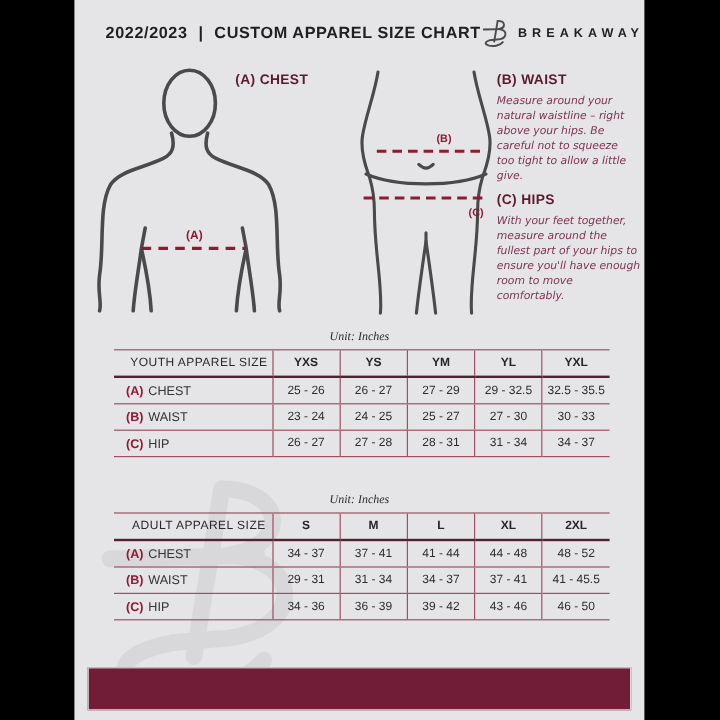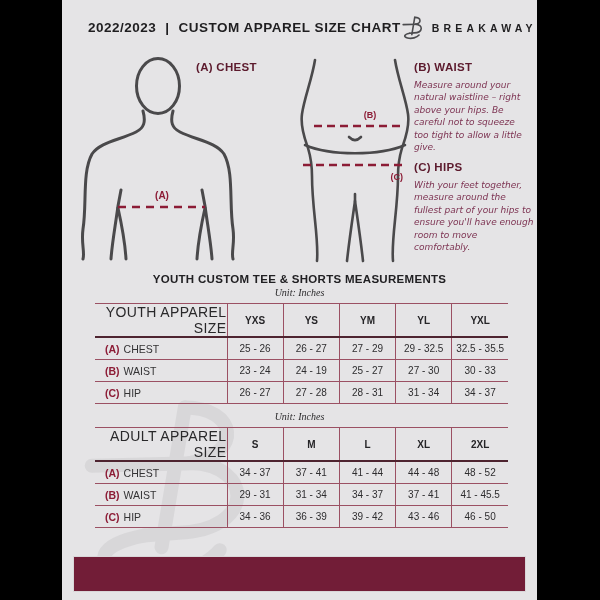--- a/index.html
+++ b/index.html
@@ -33,21 +33,21 @@
   .section-adult{top:409px;}
   .tbl-title{font-size:11.5px;font-weight:bold;letter-spacing:.3px;color:#212023;}
   .tbl-unit{font-size:10px;font-style:italic;color:#2b2a2c;margin-top:2px;
             font-family:Liberation Serif, serif;}
   table{border-collapse:collapse;width:413px;margin:5px 0 0 33px;table-layout:fixed;}
   col.c-label{width:132px;}
   col.c-size{width:56.2px;}
   th,td{height:21px;padding:0;font-weight:normal;border-top:1px solid #9b5063;border-bottom:1px solid #9b5063;}
   th+th,td+td{border-left:1px solid #9b5063;}
   thead th{border-bottom:2px solid #4e2430;}
-  .cell-rowhead{text-align:right;padding-left:10px;font-size:14px;letter-spacing:.4px;color:#29282a;margin-top:46px;}
+  .cell-rowhead{text-align:center;padding-left:10px;font-size:10px;letter-spacing:.4px;color:#29282a;margin-top:46px;}
   .size-head{font-size:10px;font-weight:bold;color:#26252("7");color:#262528;}
   .val{font-size:10px;color:#2e2d2f;}
   .row-label{text-align:left;padding-left:10px;font-size:10.5px;color:#343335;}
   .row-prefix{font-weight:bold;color:#8c1c36;margin-right:4px;}
 
   
   .footer-bar{position:absolute;left:11px;top:556px;width:451px;height:34px;
               background:#721d37;border:1px solid #d9d6d8;}
 
   
@@ -129,21 +129,20 @@
         <h3>(B) WAIST</h3>
         <p>Measure around your natural waistline – right above your hips. Be careful not to squeeze too tight to allow a little give.</p>
       </div>
       <div class="guide guide-hips">
         <h3>(C) HIPS</h3>
         <p>With your feet together, measure around the fullest part of your hips to ensure you'll have enough room to move comfortably.</p>
       </div>
     </div>
 
     <div class="section section-youth">
-      <div class="tbl-title">YOUTH CUSTOM TEE &amp; SHORTS MEASUREMENTS</div>
       <div class="tbl-unit">Unit: Inches</div>
       <table>
         <colgroup>
             <col class="c-label">
             <col class="c-size">
             <col class="c-size">
             <col class="c-size">
             <col class="c-size">
             <col class="c-size">
           </colgroup>
@@ -162,21 +161,21 @@
             <td class="row-label"><span class="row-prefix">(A)</span><span>CHEST</span></td>
             <td class="val">25 - 26</td>
             <td class="val">26 - 27</td>
             <td class="val">27 - 29</td>
             <td class="val">29 - 32.5</td>
             <td class="val">32.5 - 35.5</td>
           </tr>
           <tr>
             <td class="row-label"><span class="row-prefix">(B)</span><span>WAIST</span></td>
             <td class="val">23 - 24</td>
-            <td class="val">24 - 19</td>
+            <td class="val">24 - 25</td>
             <td class="val">25 - 27</td>
             <td class="val">27 - 30</td>
             <td class="val">30 - 33</td>
           </tr>
           <tr>
             <td class="row-label"><span class="row-prefix">(C)</span><span>HIP</span></td>
             <td class="val">26 - 27</td>
             <td class="val">27 - 28</td>
             <td class="val">28 - 31</td>
             <td class="val">31 - 34</td>

